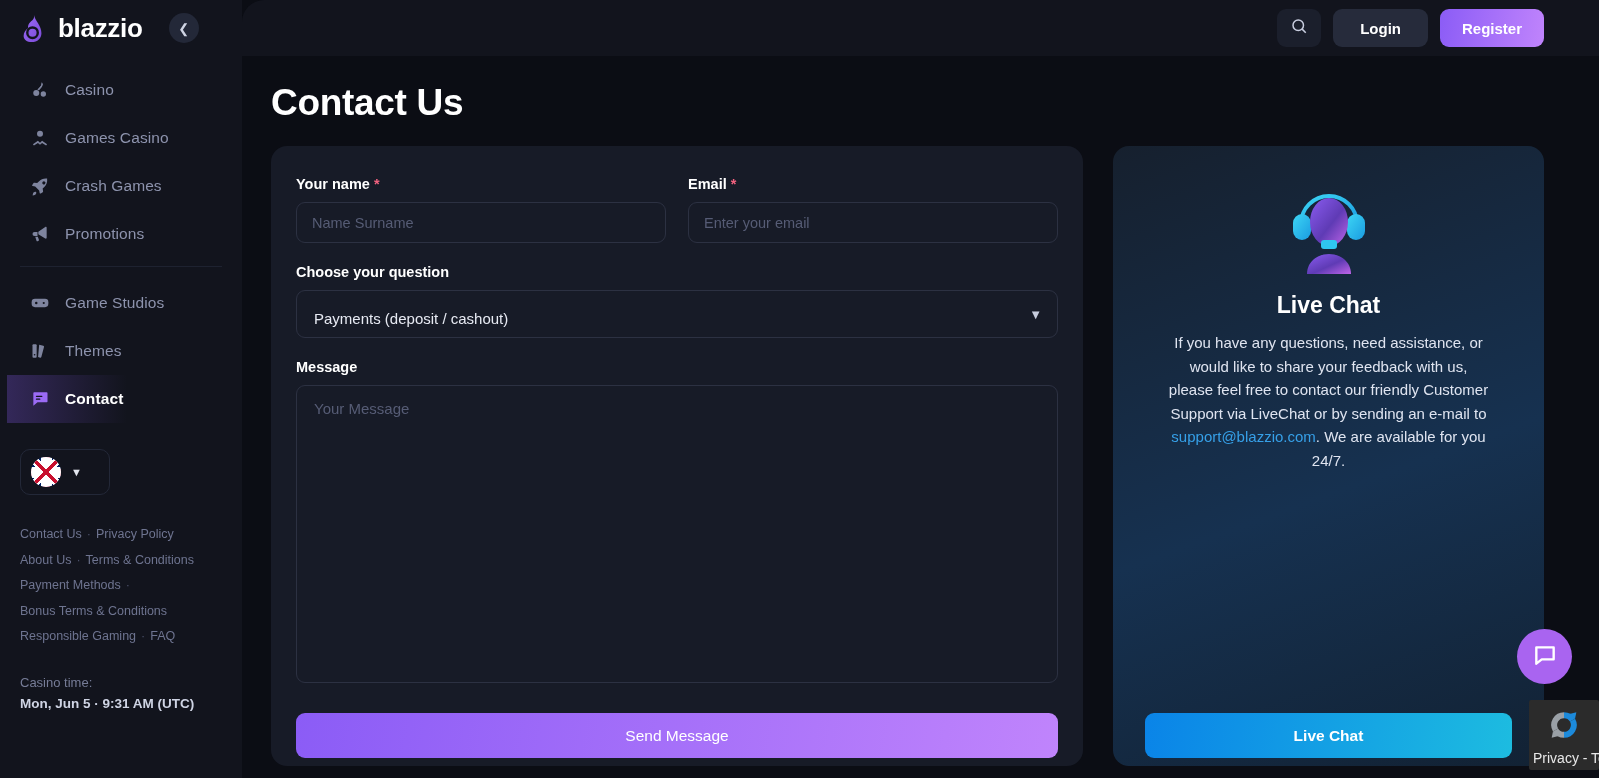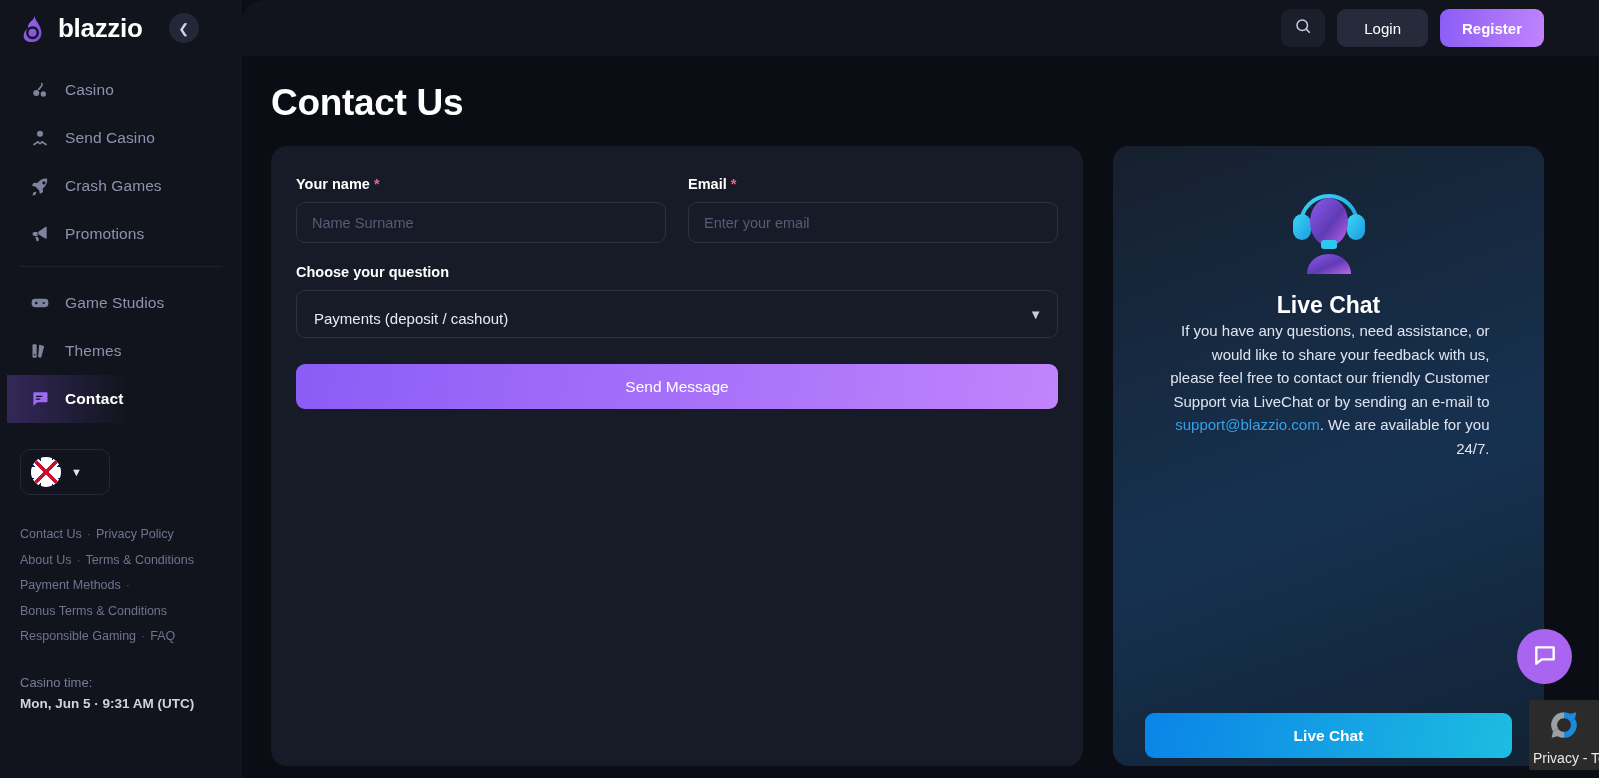--- a/index.html
+++ b/index.html
@@ -101,21 +101,21 @@
     gap: 12px; padding-right: 55px;
     background: #12141d;
   }
   .icon-btn {
     width: 44px; height: 38px; border-radius: 9px; background: #1b1f2c;
     display: flex; align-items: center; justify-content: center; cursor: pointer;
   }
   .icon-btn svg { width: 18px; height: 18px; stroke: #c9cee0; fill: none; stroke-width: 2; }
   .btn-login {
     height: 38px; padding: 0 27px; border-radius: 9px; background: #262b3b;
-    color: #fff; font-size: 15px; font-weight: 400;
+    color: #fff; font-size: 15px; font-weight: 700;
     display: flex; align-items: center; cursor: pointer;
   }
   .btn-register {
     height: 38px; padding: 0 22px; border-radius: 9px;
     background: linear-gradient(100deg, #8b5cf6, #c084fc);
     color: #fff; font-size: 15px; font-weight: 700;
     display: flex; align-items: center; cursor: pointer;
   }
 
   .content { position: absolute; top: 56px; left: 0; right: 0; bottom: 0; }
@@ -179,21 +179,21 @@
     flex: 1; border-radius: 16px;
     background: linear-gradient(160deg, #16202e 0%, #163150 55%, #122234 100%);
     padding: 30px 32px 8px 32px; text-align: center;
     display: flex; flex-direction: column; align-items: center;
     min-height: 620px;
   }
   .headset { width: 96px; height: 92px; margin-top: 8px; }
   .chat-title { font-size: 23px; font-weight: 700; color: #fff; margin-top: 16px; }
   .chat-body {
     font-size: 15px; line-height: 23.5px; color: #dfe4f0;
-    margin-top: 0; text-align: right; max-width: 322px;
+    margin-top: 12px; text-align: center; max-width: 322px;
   }
   .chat-body a { color: #36a0e8; text-decoration: none; cursor: pointer; }
   .btn-chat {
     margin-top: auto; margin-bottom: 0; width: 100%; height: 45px;
     border: 0; border-radius: 9px;
     background: linear-gradient(100deg, #0a84e8, #1dbce0);
     color: #fff; font-size: 15.5px; font-weight: 700; cursor: pointer;
     font-family: "Liberation Sans", sans-serif;
   }
 
@@ -247,21 +247,21 @@
         </span>
         <span class="lbl">Casino</span>
       </div>
       <div class="nav-item">
         <span class="nav-ico">
           <svg viewBox="0 0 24 24">
               <circle cx="12" cy="7" r="3.6"></circle>
               <path d="M3.5 19.5l6-4.2 2.5 2.3 2.5-2.3 6 4.2-1.2 1.4-4.8-3-2.5 2.2-2.5-2.2-4.8 3z"></path>
             </svg>
         </span>
-        <span class="lbl">Send Casino</span>
+        <span class="lbl">Games Casino</span>
       </div>
       <div class="nav-item">
         <span class="nav-ico">
           <svg viewBox="0 0 24 24">
               <path d="M20.8 3.2c-3.9-.6-7.6.7-10.2 3.3l-2 2-3.3-.5c-.4-.1-.8.1-1 .4l-1.6 2.4c-.3.5 0 1.2.6 1.3l2.9.6 4.8 4.8.6 2.9c.1.6.8.9 1.3.6l2.4-1.6c.3-.2.5-.6.4-1l-.5-3.3 2-2c2.6-2.6 3.9-6.3 3.3-10.2-.1-.4-.4-.6-.7-.7zM15.3 9.6a1.9 1.9 0 1 1 2.7-2.7 1.9 1.9 0 0 1-2.7 2.7z"></path>
               <path d="M4.2 19.8c1-1 2.3-1.3 3-.6s.4 2-.6 3c-.8.8-3.4 1.3-3.4 1.3s.2-2.9 1-3.7z"></path>
             </svg>
         </span>
         <span class="lbl">Crash Games</span>
       </div>
@@ -382,20 +382,24 @@
           <div class="field-block">
             <label class="fl">Choose your question</label>
             <div class="select-wrap">
               <select class="sel">
                 <option>Payments (deposit / cashout)</option>
               </select>
               <span class="sel-caret">▼</span>
             </div>
           </div>
 
+          <div class="field-block">
+            <label class="fl">Message</label>
+            <textarea class="ta" placeholder="Your Message" style=""></textarea>
+          </div>
 
           <button class="btn-send">Send Message</button>
         </section>
 
         <aside class="chat-card">
           <span class="headset">
             <svg viewBox="0 0 96 92" width="96" height="92">
               <defs>
                 <linearGradient id="hg" x1="0" y1="0" x2="1" y2="1">
                   <stop offset="0%" stop-color="#3dd6f5"></stop>

